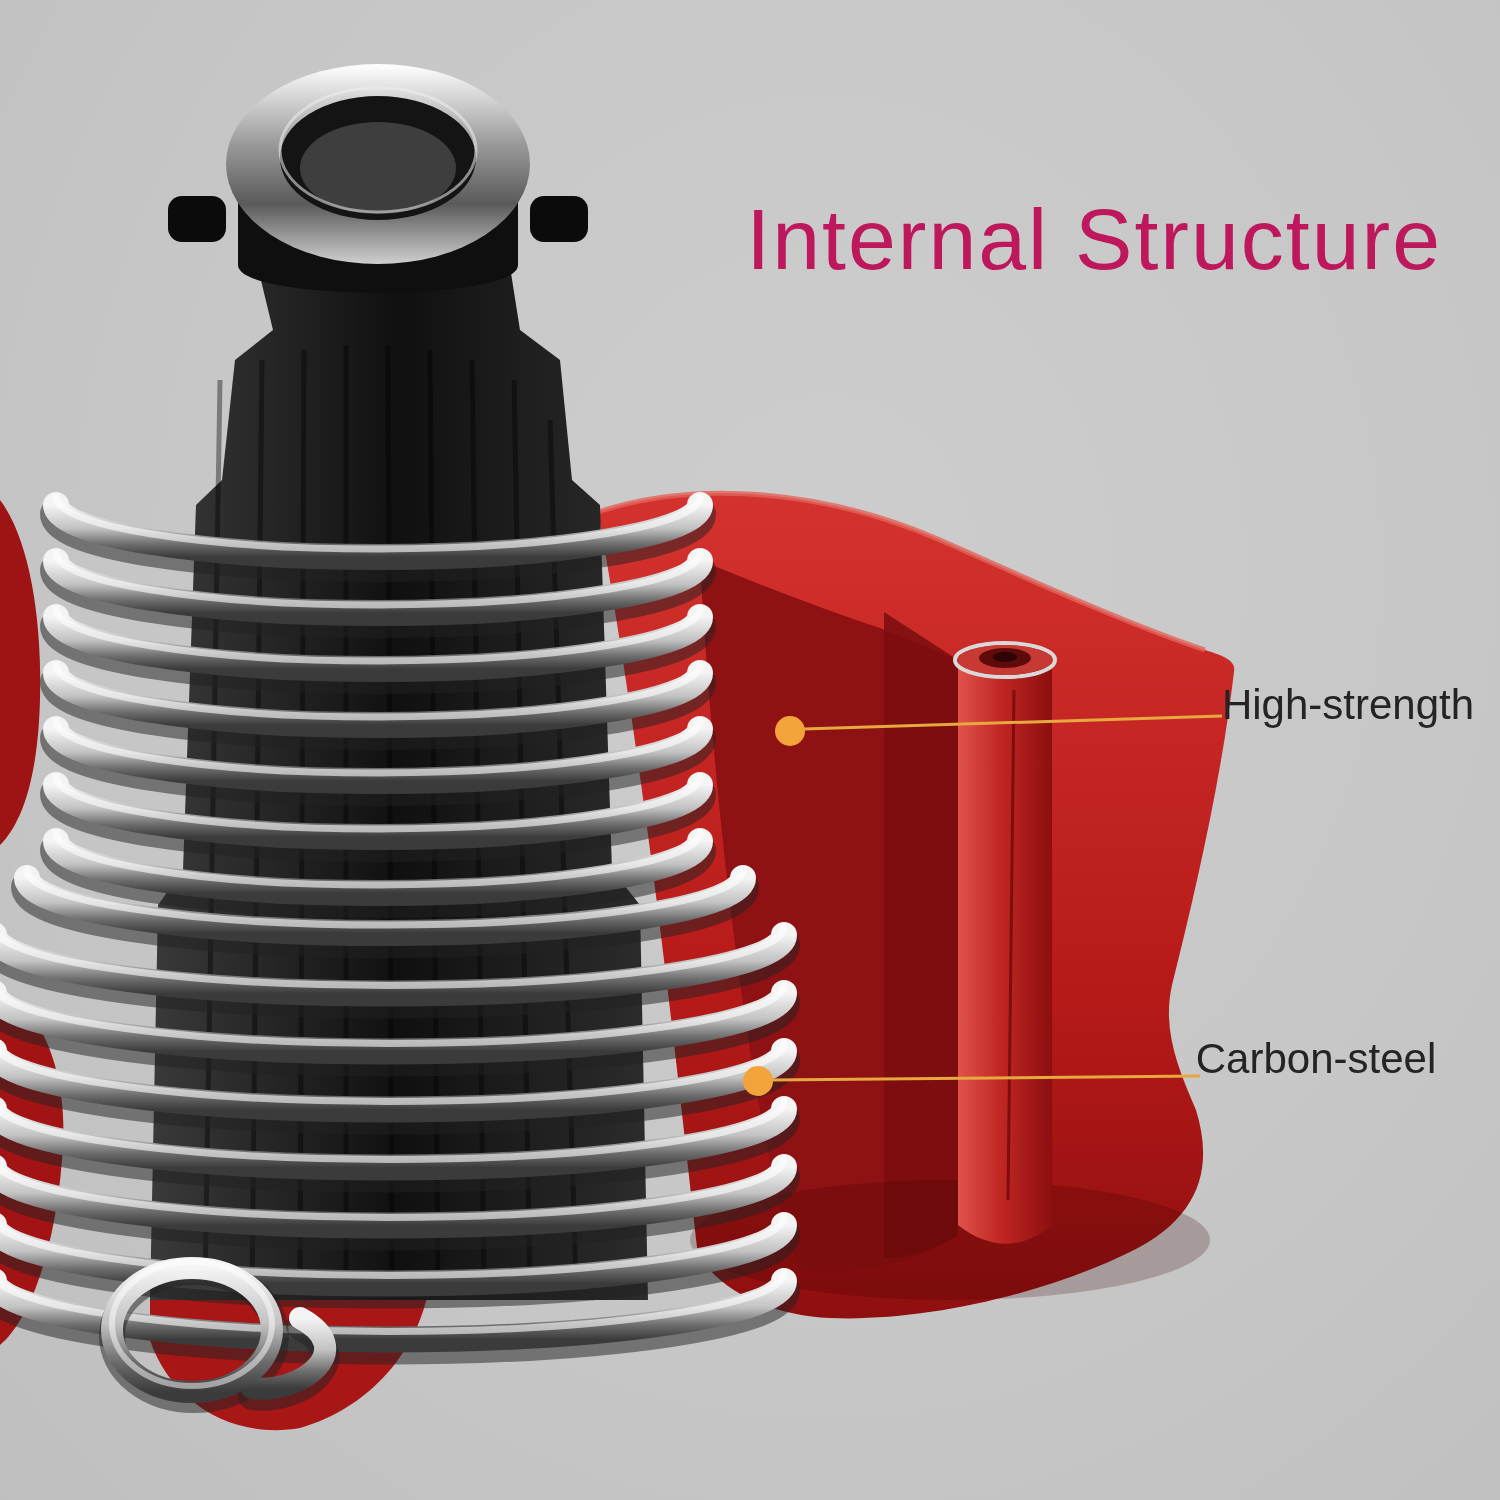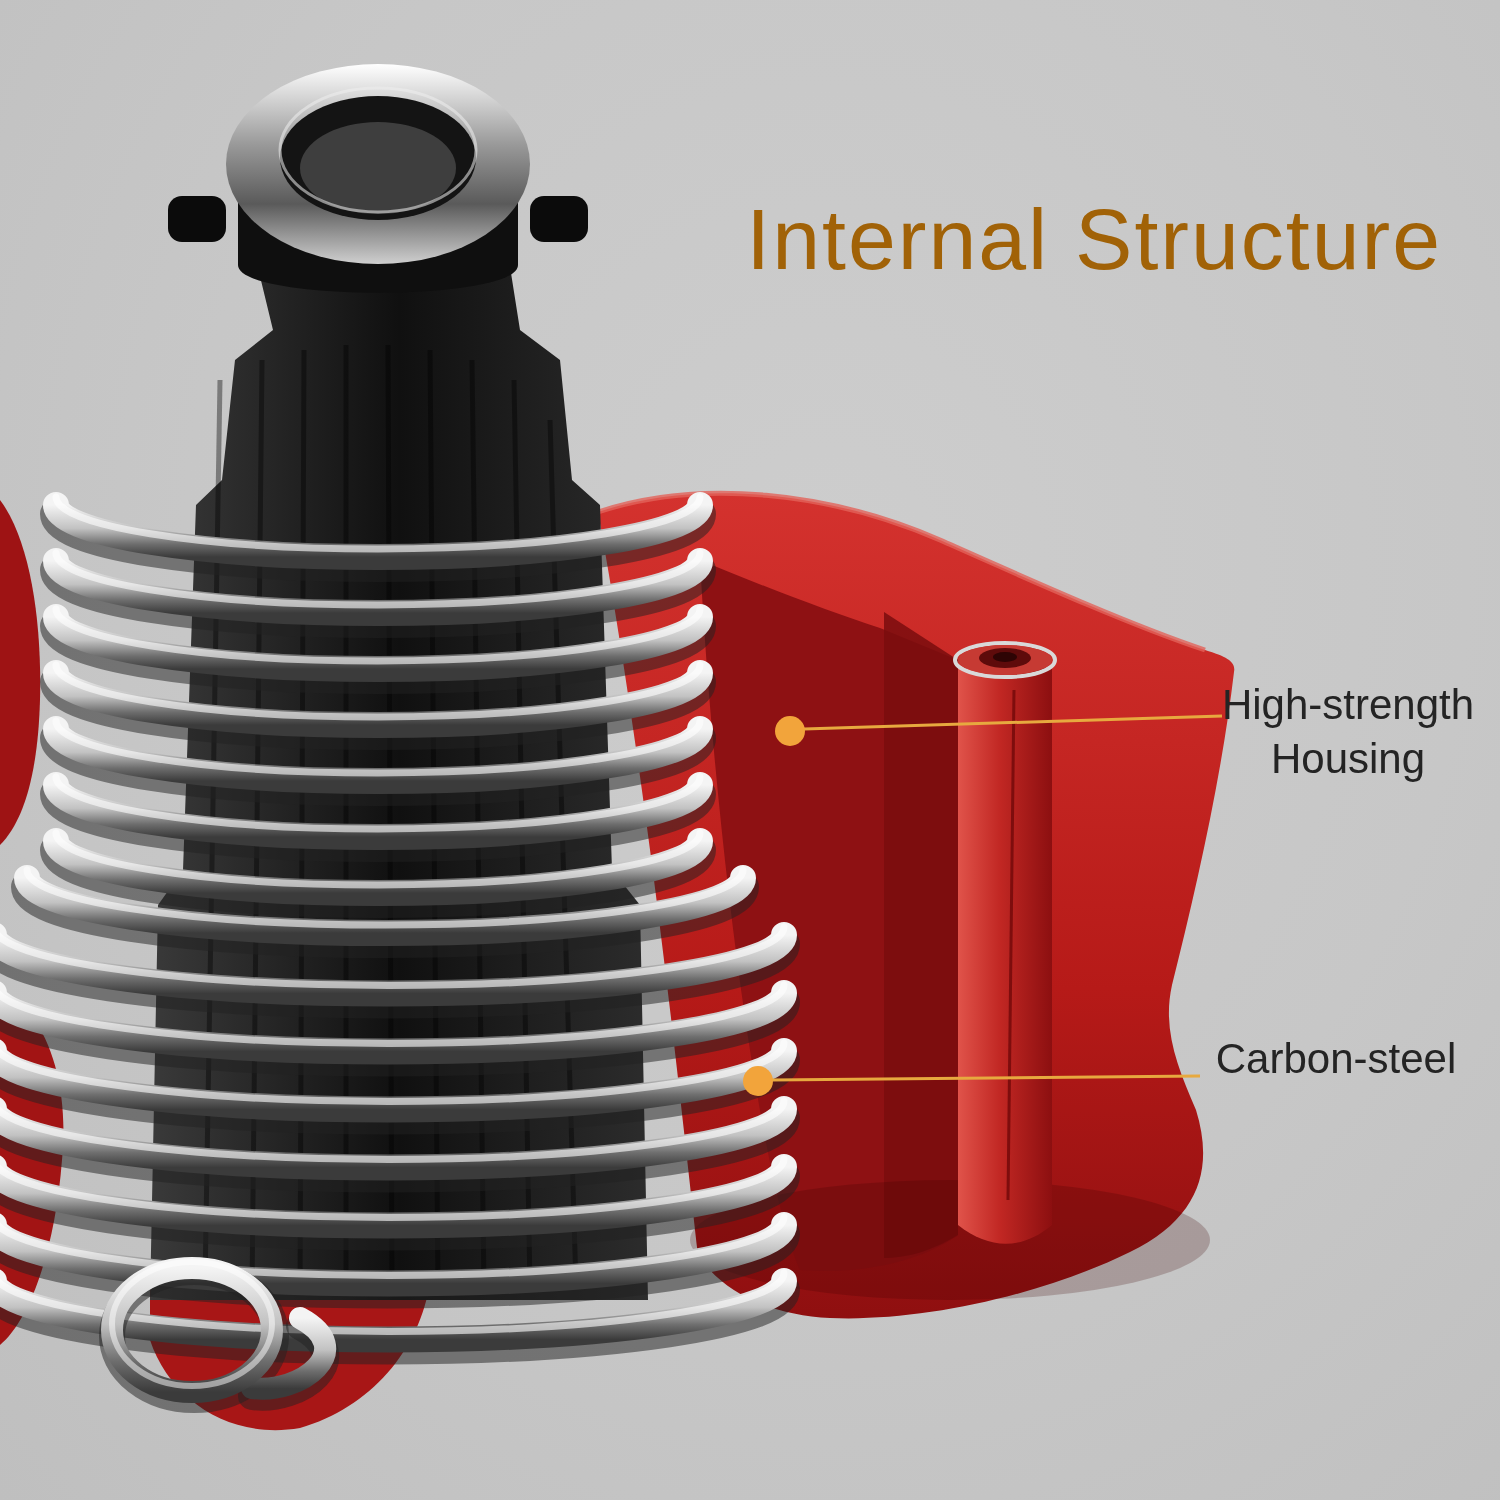--- a/index.html
+++ b/index.html
@@ -5,29 +5,29 @@
   html,body{margin:0;padding:0;}
   body{
     width:1500px;height:1500px;overflow:hidden;position:relative;
     background:radial-gradient(ellipse at 55% 38%, #cdcdcd 0%, #c7c7c7 55%, #bfbfbf 100%);
     font-family:"Liberation Sans", sans-serif;
   }
   .stage{position:absolute;inset:0;}
   svg{position:absolute;left:0;top:0;}
   .page-title{
     position:absolute;top:190px;right:58px;
-    font-size:86px;font-weight:300;color:#a16207;letter-spacing:2px;
+    font-size:86px;font-weight:300;color:#be185d;letter-spacing:2px;
     white-space:nowrap;
   }
   .callout-label{
     position:absolute;text-align:center;color:#242424;
     font-size:42px;font-weight:300;line-height:54px;margin-left:16px;
   }
   .callout-label.housing{top:678px;right:8px;width:288px;}
-  .callout-label.springs{top:1032px;right:26px;width:276px;}
+  .callout-label.springs{top:1032px;right:46px;width:276px;}
 </style>
 </head>
 <body>
 
 <div class="stage">
 
   <svg width="1500" height="1500" viewBox="0 0 1500 1500">
     <defs>
       <linearGradient id="coil" x1="0" y1="0" x2="0" y2="1">
         <stop offset="0" stop-color="#f4f4f4"></stop>
@@ -189,20 +189,19 @@
       <circle cx="790" cy="731" r="15" fill="#f2a43b"></circle>
       <line x1="772" y1="1080" x2="1200" y2="1076" stroke="#e7a93f" stroke-width="3"></line>
       <circle cx="758" cy="1081" r="15" fill="#f2a43b"></circle>
     </g>
   </svg>
 
   <div class="page-title">Internal Structure</div>
 
   <div class="callout-label housing">
     <div>High-strength</div>
-    <div>Housing</div>
   </div>
 
   <div class="callout-label springs">
     <div>Carbon-steel</div>
   </div>
 
 </div>
 
 </body></html>

